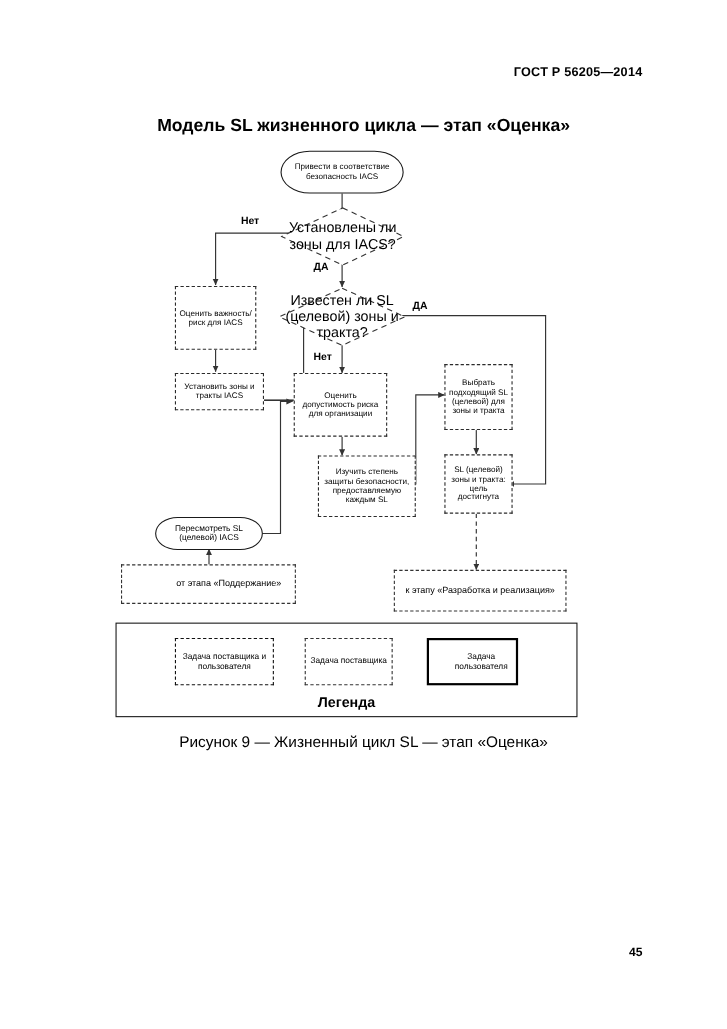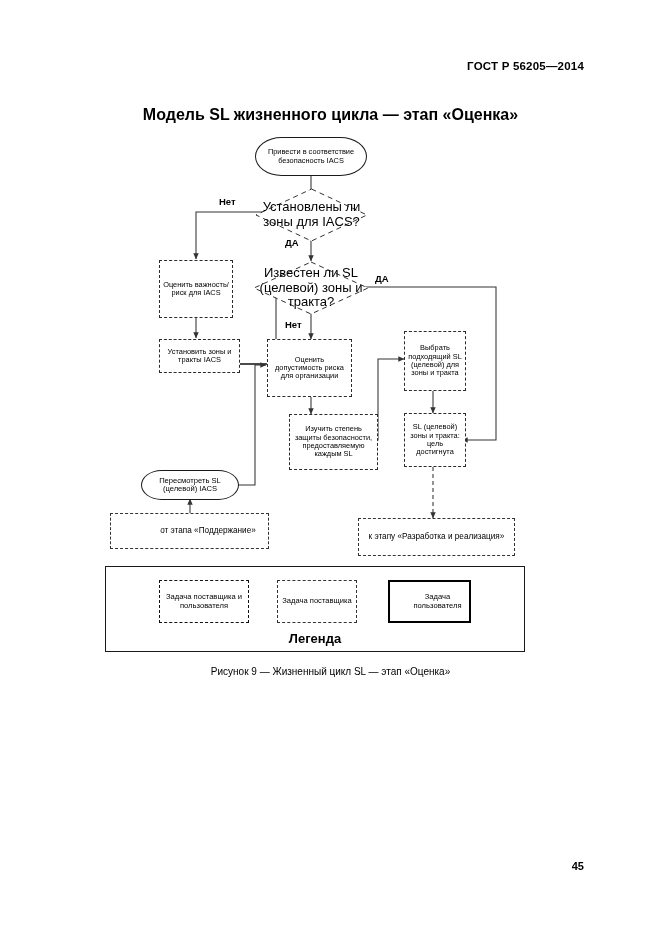--- a/index.html
+++ b/index.html
@@ -19,21 +19,21 @@
     position:absolute;bottom:63px;right:77px;
     font-size:11px;font-weight:bold;
   }
 
   .fig-title{
     position:absolute;top:106px;left:0;right:0;text-align:center;
     font-size:16px;font-weight:bold;white-space:nowrap;
   }
   .fig-caption{
     position:absolute;top:666px;left:0;right:0;text-align:center;
-    font-size:10px;white-space:nowrap;
+    font-size:14px;white-space:nowrap;
   }
 
   
   #canvas{position:absolute;left:0;top:0;width:661px;height:700px;}
   #wires{position:absolute;left:0;top:0;width:661px;height:700px;}
 
   .node{
     position:absolute;box-sizing:border-box;
     display:flex;align-items:center;justify-content:flex-start;
     text-align:center;line-height:1.12;

